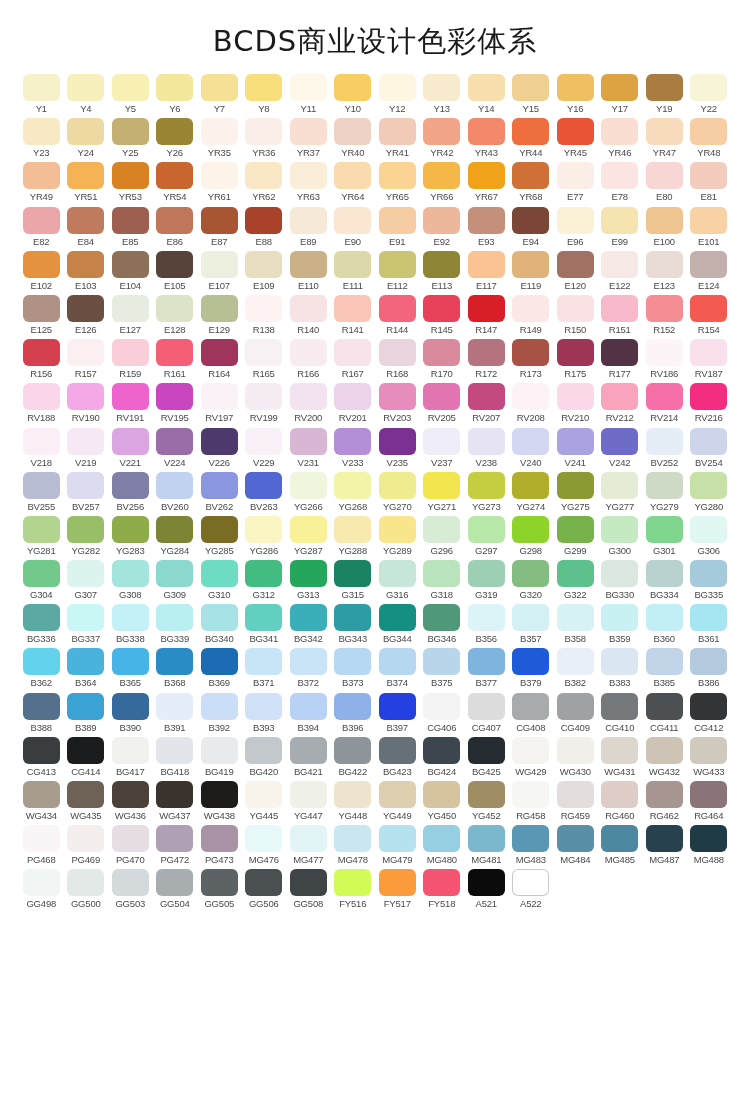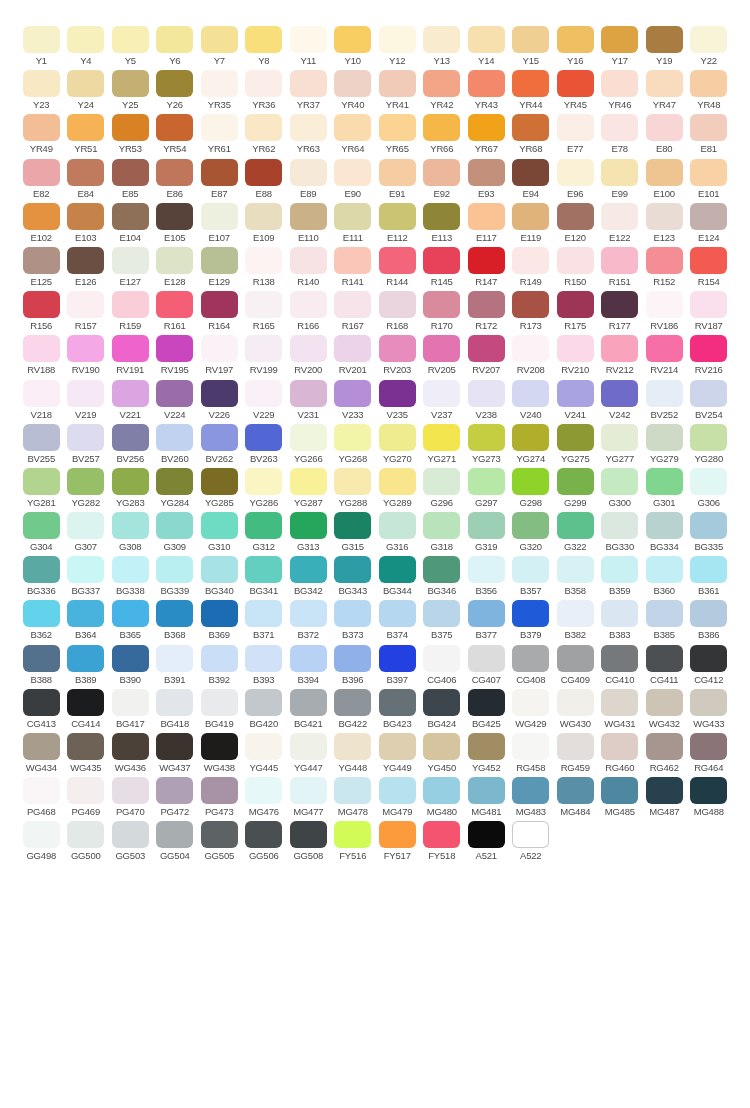--- a/index.html
+++ b/index.html
@@ -104,20 +104,21 @@
     letter-spacing: -0.2px;
     white-space: nowrap;
   }
 </style>
 </head>
 <body>
 
 <div class="page">
 
   <div class="header">
+    <div class="subtitle">BCDS商业设计色彩体系</div>
   </div>
 
   <div class="grid">
       <div class="cell">
         <div class="swatch" style="background: rgb(246, 241, 200);"></div>
         <div class="label">Y1</div>
       </div>
       <div class="cell">
         <div class="swatch" style="background: rgb(247, 240, 189);"></div>
         <div class="label">Y4</div>

